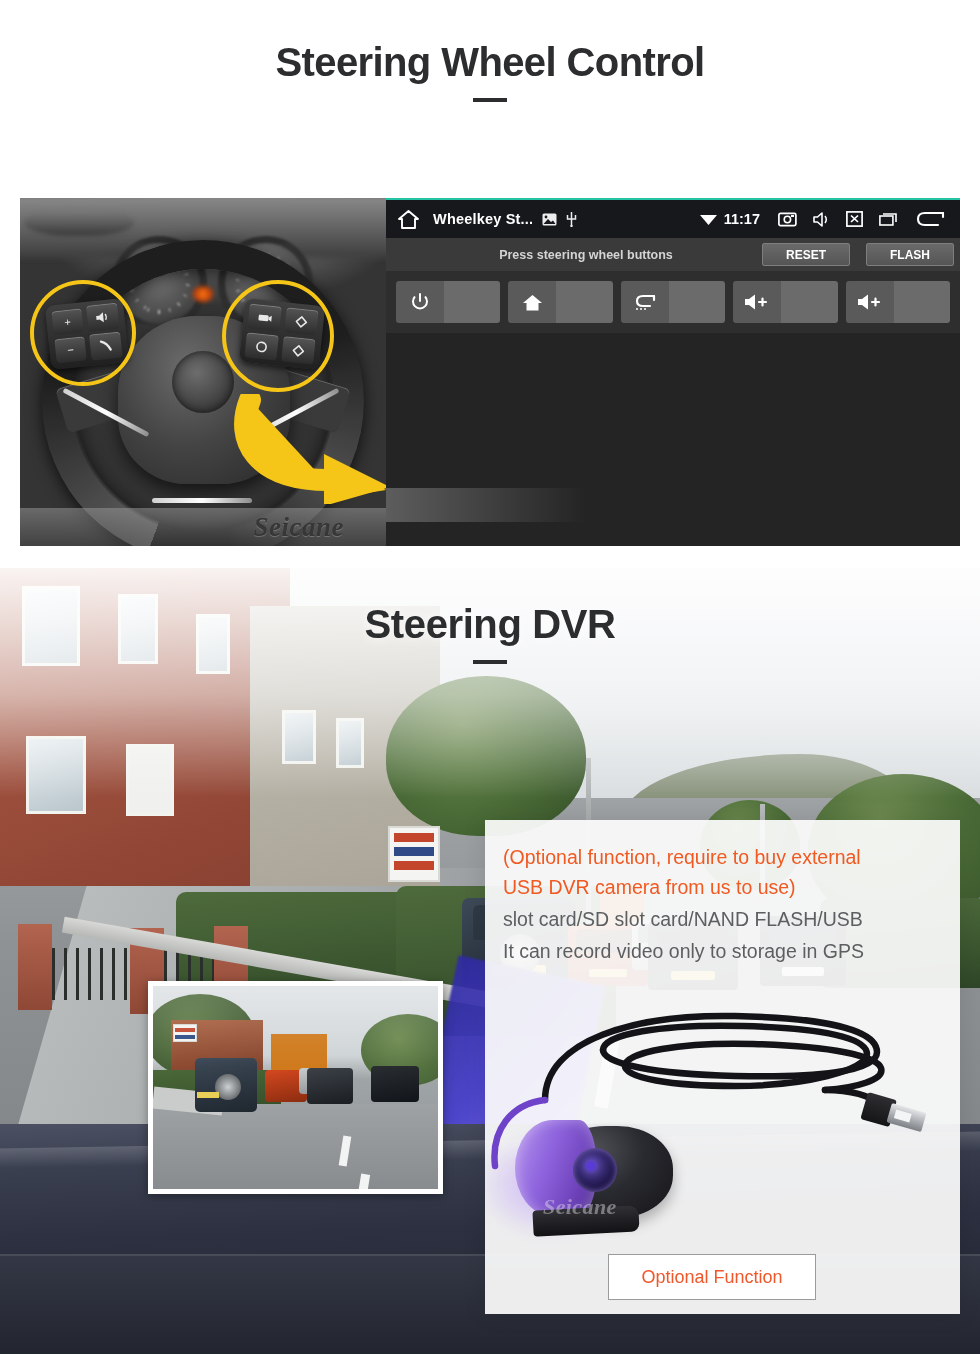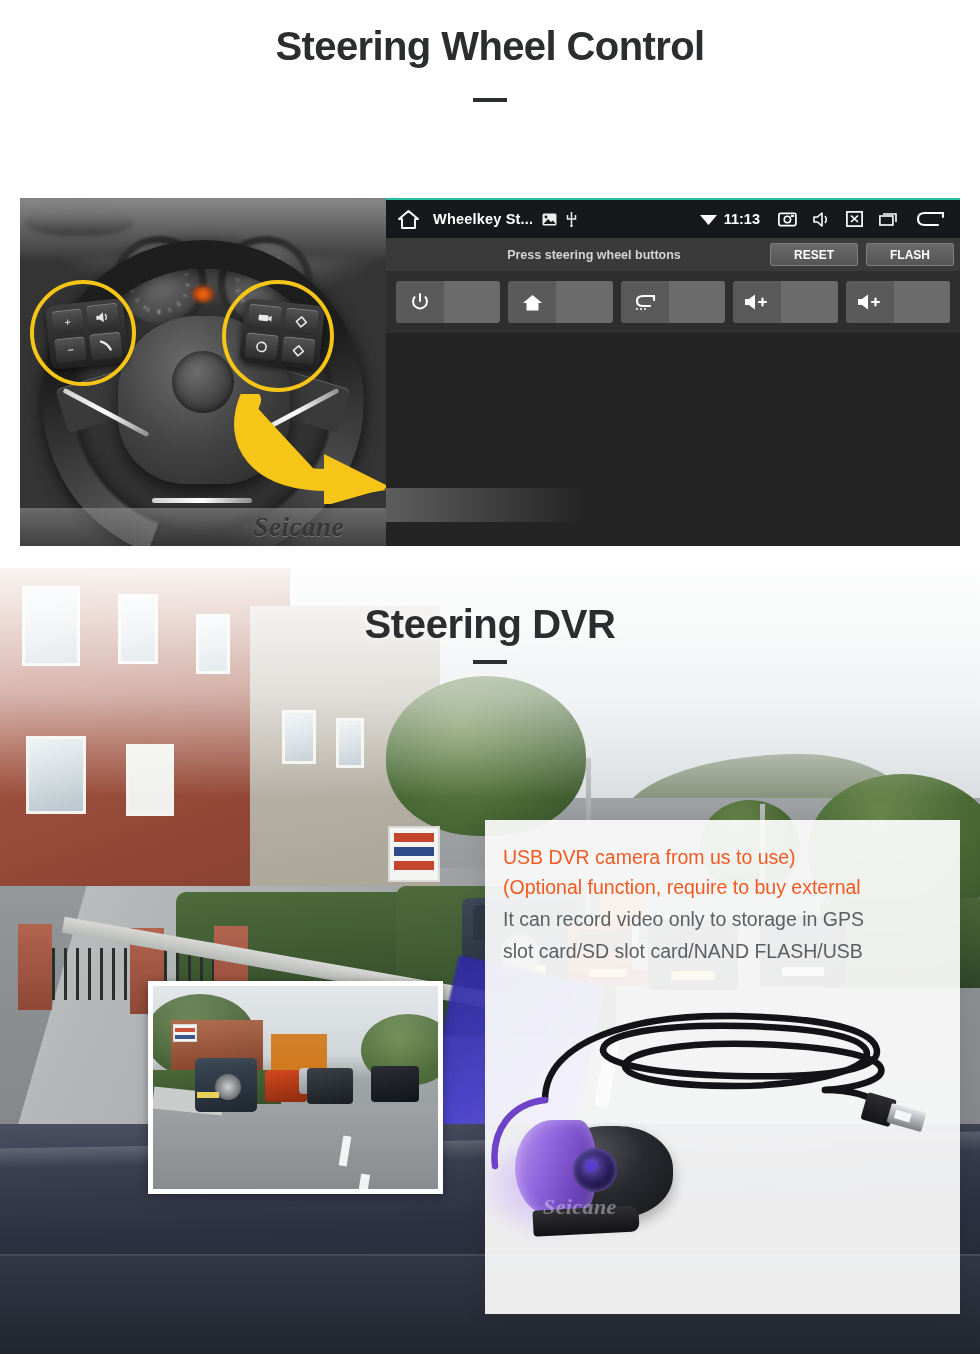--- a/index.html
+++ b/index.html
@@ -8,21 +8,21 @@
     font-family: "Liberation Sans", sans-serif;
     background: #ffffff;
     overflow: hidden;
   }
   .page { position: relative; width: 980px; height: 1354px; background: #fff; }
 
   
   .sec1 { position: absolute; left: 0; top: 0; width: 980px; height: 568px; background:#fff; }
 
   .s1-title {
-    position: absolute; left: 0; top: 24px; width: 980px;
+    position: absolute; left: 0; top: 40px; width: 980px;
     text-align: center;
     font-size: 40px; font-weight: bold; color: #2b2d2f;
     letter-spacing: -0.6px;
   }
   .s1-rule {
     position: absolute; left: 490px; top: 98px;
     width: 34px; height: 4px; margin-left: -17px;
     background: #2b2d2f;
   }
   .s1-sub {
@@ -158,21 +158,21 @@
   .hu-apptitle{ color:#fff; font-size:14.5px; font-weight:bold; margin-left:14px; letter-spacing:.2px;}
   .sb-icon { display:inline-flex; align-items:center; justify-content:center; color:#f2f2f2;}
   .sb-gap { flex: 1 1 auto; }
   .hu-clock { color:#fff; font-size:14.5px; font-weight:bold; margin: 0 10px 0 6px; }
   .hu-subbar {
     position:absolute; left:0; top:38px; width:100%; height:33px;
     background:#3a3a3a; display:flex; align-items:center; padding: 0 6px 0 0;
   }
   .hu-hint { flex:1 1 auto; text-align:center; color:#d4d4d4; font-size:12.5px; padding-left:40px;font-weight:bold;}
   .hu-btn {
-    min-width:88px; height:23px; margin-left:8px;
+    min-width:88px; height:23px; margin-left:16px;
     background: linear-gradient(180deg,#6a6a6a,#555);
     border:1px solid #7e7e7e; border-radius:2px;
     color:#fff; font-size:12px; font-weight:bold;
     display:flex; align-items:center; justify-content:center;
   }
   .hu-keyrow {
     position:absolute; left:0; top:71px; width:100%; height:62px;
     background:#2e2e2e; display:flex; align-items:center; padding: 0 6px;
   }
   .hu-key {
@@ -449,21 +449,21 @@
               </svg>
           </span>
 
           <span class="sb-gap"></span>
 
           <span class="sb-icon">
             <svg width="19" height="14" viewBox="0 0 19 14">
                 <path d="M1 3 L18 3 L9.5 13 Z" fill="#fff"></path>
               </svg>
           </span>
-          <span class="hu-clock">11:13</span>
+          <span class="hu-clock">11:17</span>
           <span class="sb-icon" style="margin:0 8px">
             <svg width="19" height="15" viewBox="0 0 19 15">
                 <rect x="0.9" y="1.4" width="17" height="12.2" rx="1.6" fill="none" stroke="#fff" stroke-width="1.7"></rect>
                 <circle cx="9.4" cy="7.5" r="3.2" fill="none" stroke="#fff" stroke-width="1.6"></circle>
                 <rect x="13" y="3" width="3" height="2" fill="#fff"></rect>
               </svg>
           </span>
           <span class="sb-icon" style="margin:0 8px">
             <svg width="17" height="15" viewBox="0 0 17 15">
                 <path d="M1 5 L4.5 5 L9 1 L9 14 L4.5 10 L1 10 Z" fill="none" stroke="#fff" stroke-width="1.6" stroke-linejoin="round"></path>
@@ -651,24 +651,24 @@
     <div style="position:absolute;left:146px;top:82px;width:30px;height:26px;background:linear-gradient(170deg,#c9ccce,#8d9194);border-radius:4px;"></div>
     <div style="position:absolute;left:154px;top:82px;width:46px;height:36px;background:linear-gradient(170deg,#3c4148,#1a1e22);border-radius:4px;"></div>
     <div style="position:absolute;left:218px;top:80px;width:48px;height:36px;background:linear-gradient(170deg,#2a2e33,#111419);border-radius:4px;"></div>
     <div style="position:absolute;left:188px;top:150px;width:8px;height:30px;background:#f2f4f4;transform:rotate(9deg);"></div>
     <div style="position:absolute;left:206px;top:188px;width:9px;height:28px;background:#f2f4f4;transform:rotate(9deg);"></div>
     <div style="position:absolute;inset:0;background:linear-gradient(180deg,rgba(255,255,255,.16),rgba(255,255,255,0) 40%);"></div>
   </div>
 
   <div class="panel">
     <div class="panel-text">
+      <span class="hot">(Optional function, require to buy external</span>
       <span class="hot">USB DVR camera from us to use)</span>
-      <span class="hot">(Optional function, require to buy external</span>
+      <span class="norm">slot card/SD slot card/NAND FLASH/USB</span>
       <span class="norm">It can record video only to storage in GPS</span>
-      <span class="norm">slot card/SD slot card/NAND FLASH/USB</span>
     </div>
 
     <div class="cam-stage">
       <div class="cam-glow"></div>
 
       <svg width="475" height="270" viewBox="0 0 475 270" style="position:absolute;left:0;top:0">
         <g fill="none" stroke="#141418" stroke-width="6.5" stroke-linecap="round">
           <path d="M60 120 C 60 60, 150 34, 250 36 C 350 38, 392 52, 392 72 C 392 92, 330 98, 250 96 C 170 94, 118 84, 118 70"></path>
           <path d="M118 70 C 118 54, 176 44, 258 46 C 340 48, 382 58, 382 74 C 382 90, 320 106, 250 106 C 186 106, 140 98, 140 86"></path>
           <path d="M140 86 C 140 72, 196 62, 268 64 C 346 66, 392 76, 396 88 C 400 100, 370 108, 340 110"></path>
@@ -684,15 +684,16 @@
       <div class="cam-lens"></div>
       <div class="cam-foot"></div>
       <div class="cam-seicane">Seicane</div>
 
       <div class="usb-plug">
         <div class="shell"></div>
         <div class="metal"></div>
       </div>
     </div>
 
+    <div class="opt-btn" style="position:absolute;left:123px;top:434px;width:208px;height:46px;">Optional Function</div>
   </div>
 
 </div>
 
 </body></html>

